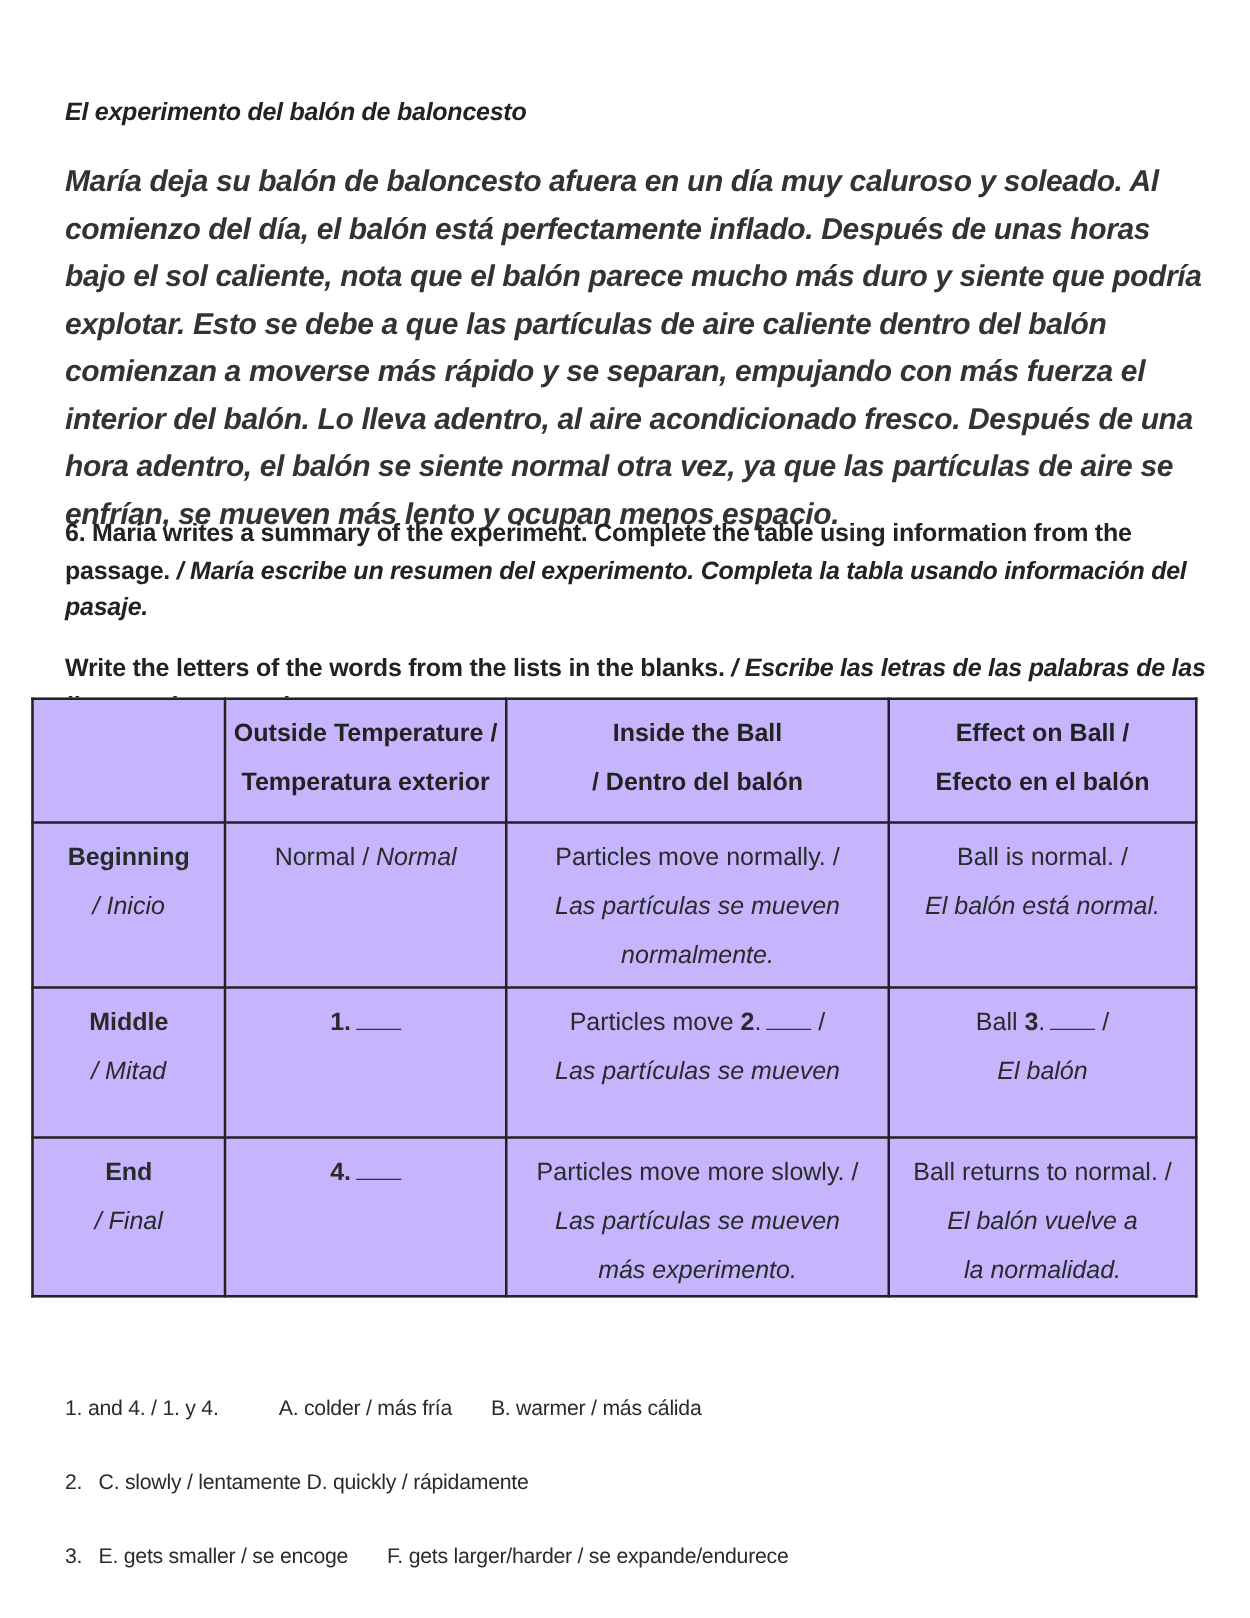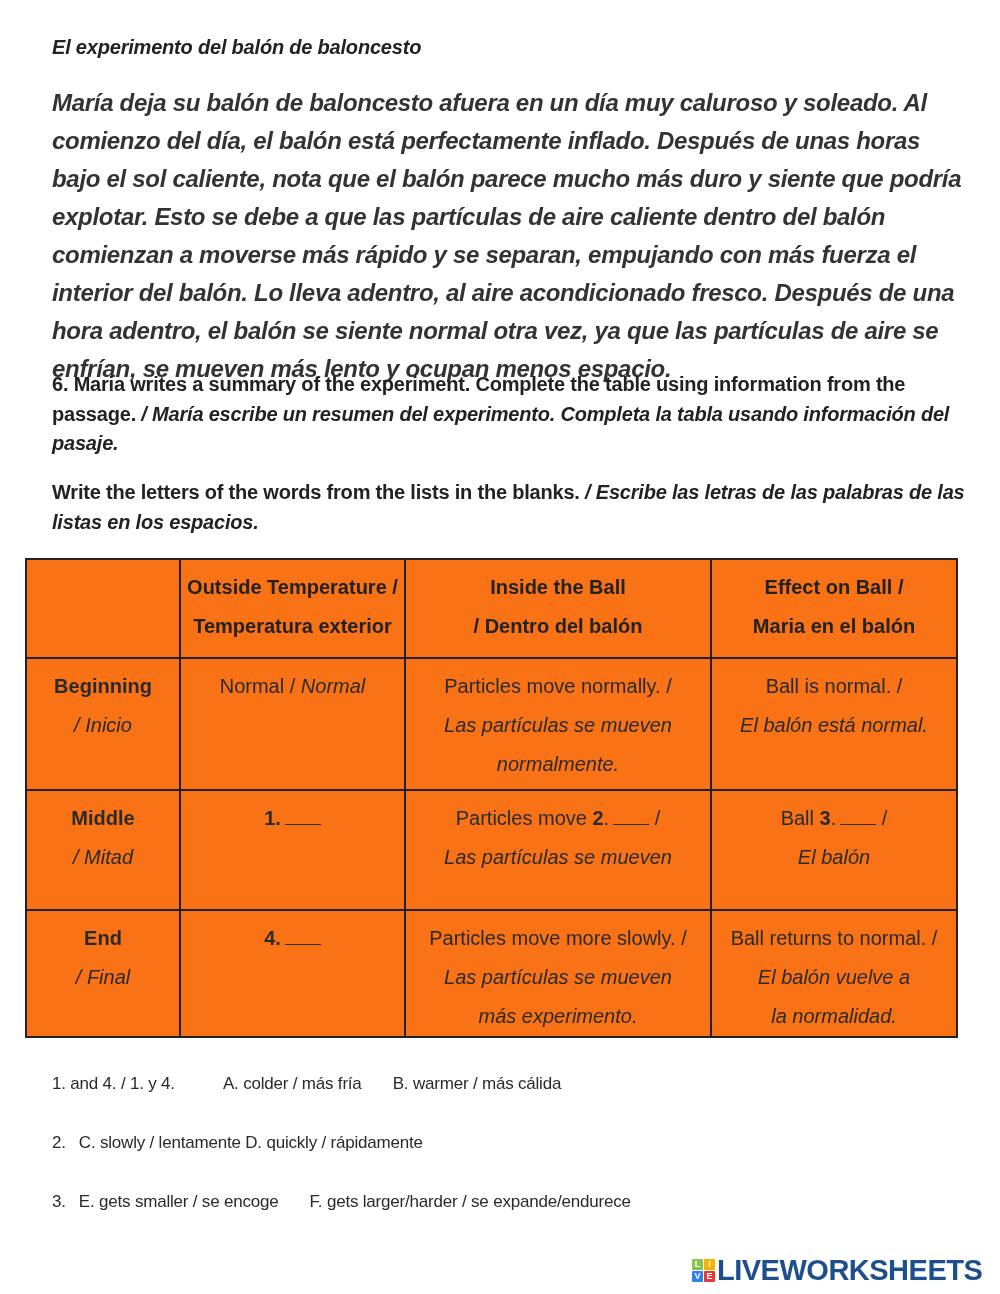--- a/index.html
+++ b/index.html
@@ -1,42 +1,42 @@
 <!DOCTYPE html>
 <html><head>
 <meta charset="utf-8">
 <style>
   html, body { margin: 0; padding: 0; background: #ffffff; }
   body {
     width: 1000px; height: 1294px; position: relative; overflow: hidden;
     font-family: "Liberation Sans", "DejaVu Sans", sans-serif;
     color: #1f1f1f;
   }
-  .abs { position: absolute; }
+  .abs { position: absolute; margin-top: 43px; }
   .title {
     left: 52px; top: 36px; font-size: 20px; font-weight: bold; font-style: italic;
     letter-spacing: -0.2px; color: #222;
   }
   .passage {
     left: 52px; top: 84px; width: 915px; font-size: 24px; font-style: italic;
     line-height: 38px; color: #333; letter-spacing: -0.3px; font-weight: bold;
   }
   .q6 {
     left: 52px; top: 370px; width: 920px; font-size: 20px; font-weight: bold;
     line-height: 29.5px; color: #222; letter-spacing: -0.2px;
   }
   .instr {
     left: 52px; top: 478px; width: 920px; font-size: 20px; font-weight: bold;
     line-height: 29.5px; color: #222; letter-spacing: -0.2px;
   }
   .it { font-style: italic; }
 
   table.summary {
     position: absolute; left: 25px; top: 558px;
-    border-collapse: collapse; background: #f97316;
+    border-collapse: collapse; background: #c4b5fd;
     font-size: 20px; color: #2a2a2a;
     table-layout: fixed;
   }
   table.summary td, table.summary th {
     border: 2px solid #222;
     vertical-align: top; text-align: center;
     padding: 8px 4px 0 4px;
     line-height: 39px;
     overflow: hidden; white-space: nowrap;
   }
@@ -86,21 +86,21 @@
     <th class="c-outside">
       <span class="line">Outside Temperature /</span>
       <span class="line">Temperatura exterior</span>
     </th>
     <th>
       <span class="line">Inside the Ball</span>
       <span class="line">/ Dentro del balón</span>
     </th>
     <th>
       <span class="line">Effect on Ball /</span>
-      <span class="line">Maria en el balón</span>
+      <span class="line">Efecto en el balón</span>
     </th>
   </tr>
 
   <tr style="height:132px">
     <td>
       <span class="rowlabel-en">Beginning</span>
       <span class="rowlabel-es">/ Inicio</span>
     </td>
     <td>
       <span>Normal / </span><span class="it">Normal</span>

